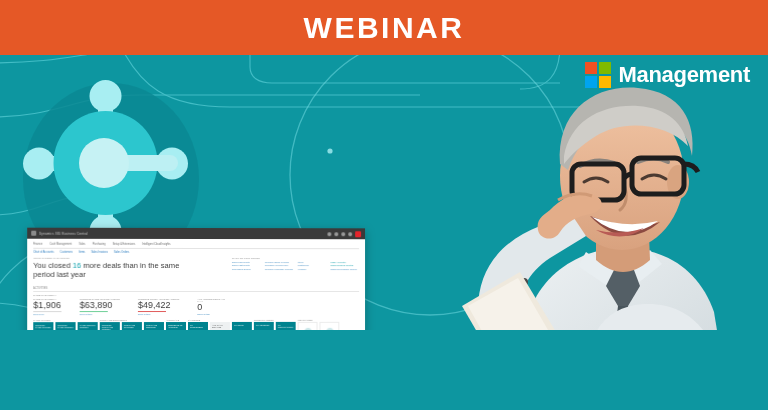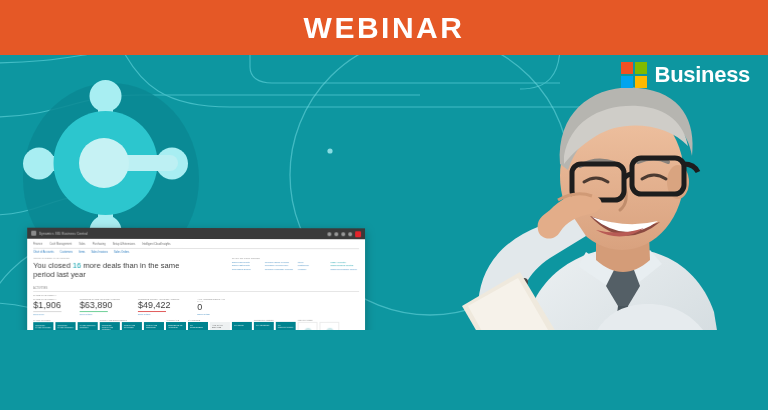--- a/index.html
+++ b/index.html
@@ -213,21 +213,21 @@
     </g>
   </svg>
 
   <div class="ms-logo">
     <div class="ms-grid">
       <span style="background:#f25022"></span>
       <span style="background:#7fba00"></span>
       <span style="background:#00a4ef"></span>
       <span style="background:#ffb900"></span>
     </div>
-    <div class="ms-name">Business</div>
+    <div class="ms-name">Management</div>
   </div>
 
   <svg class="person" viewBox="0 0 368 350">
     <defs>
       <clipPath id="pclip">
           <rect x="0" y="0" width="368" height="350"></rect>
         </clipPath>
       <linearGradient id="shirtg" x1="0" y1="0" x2="1" y2="1">
         <stop offset="0%" stop-color="#eef2f4"></stop>
           <stop offset="100%" stop-color="#cdd6da"></stop>

